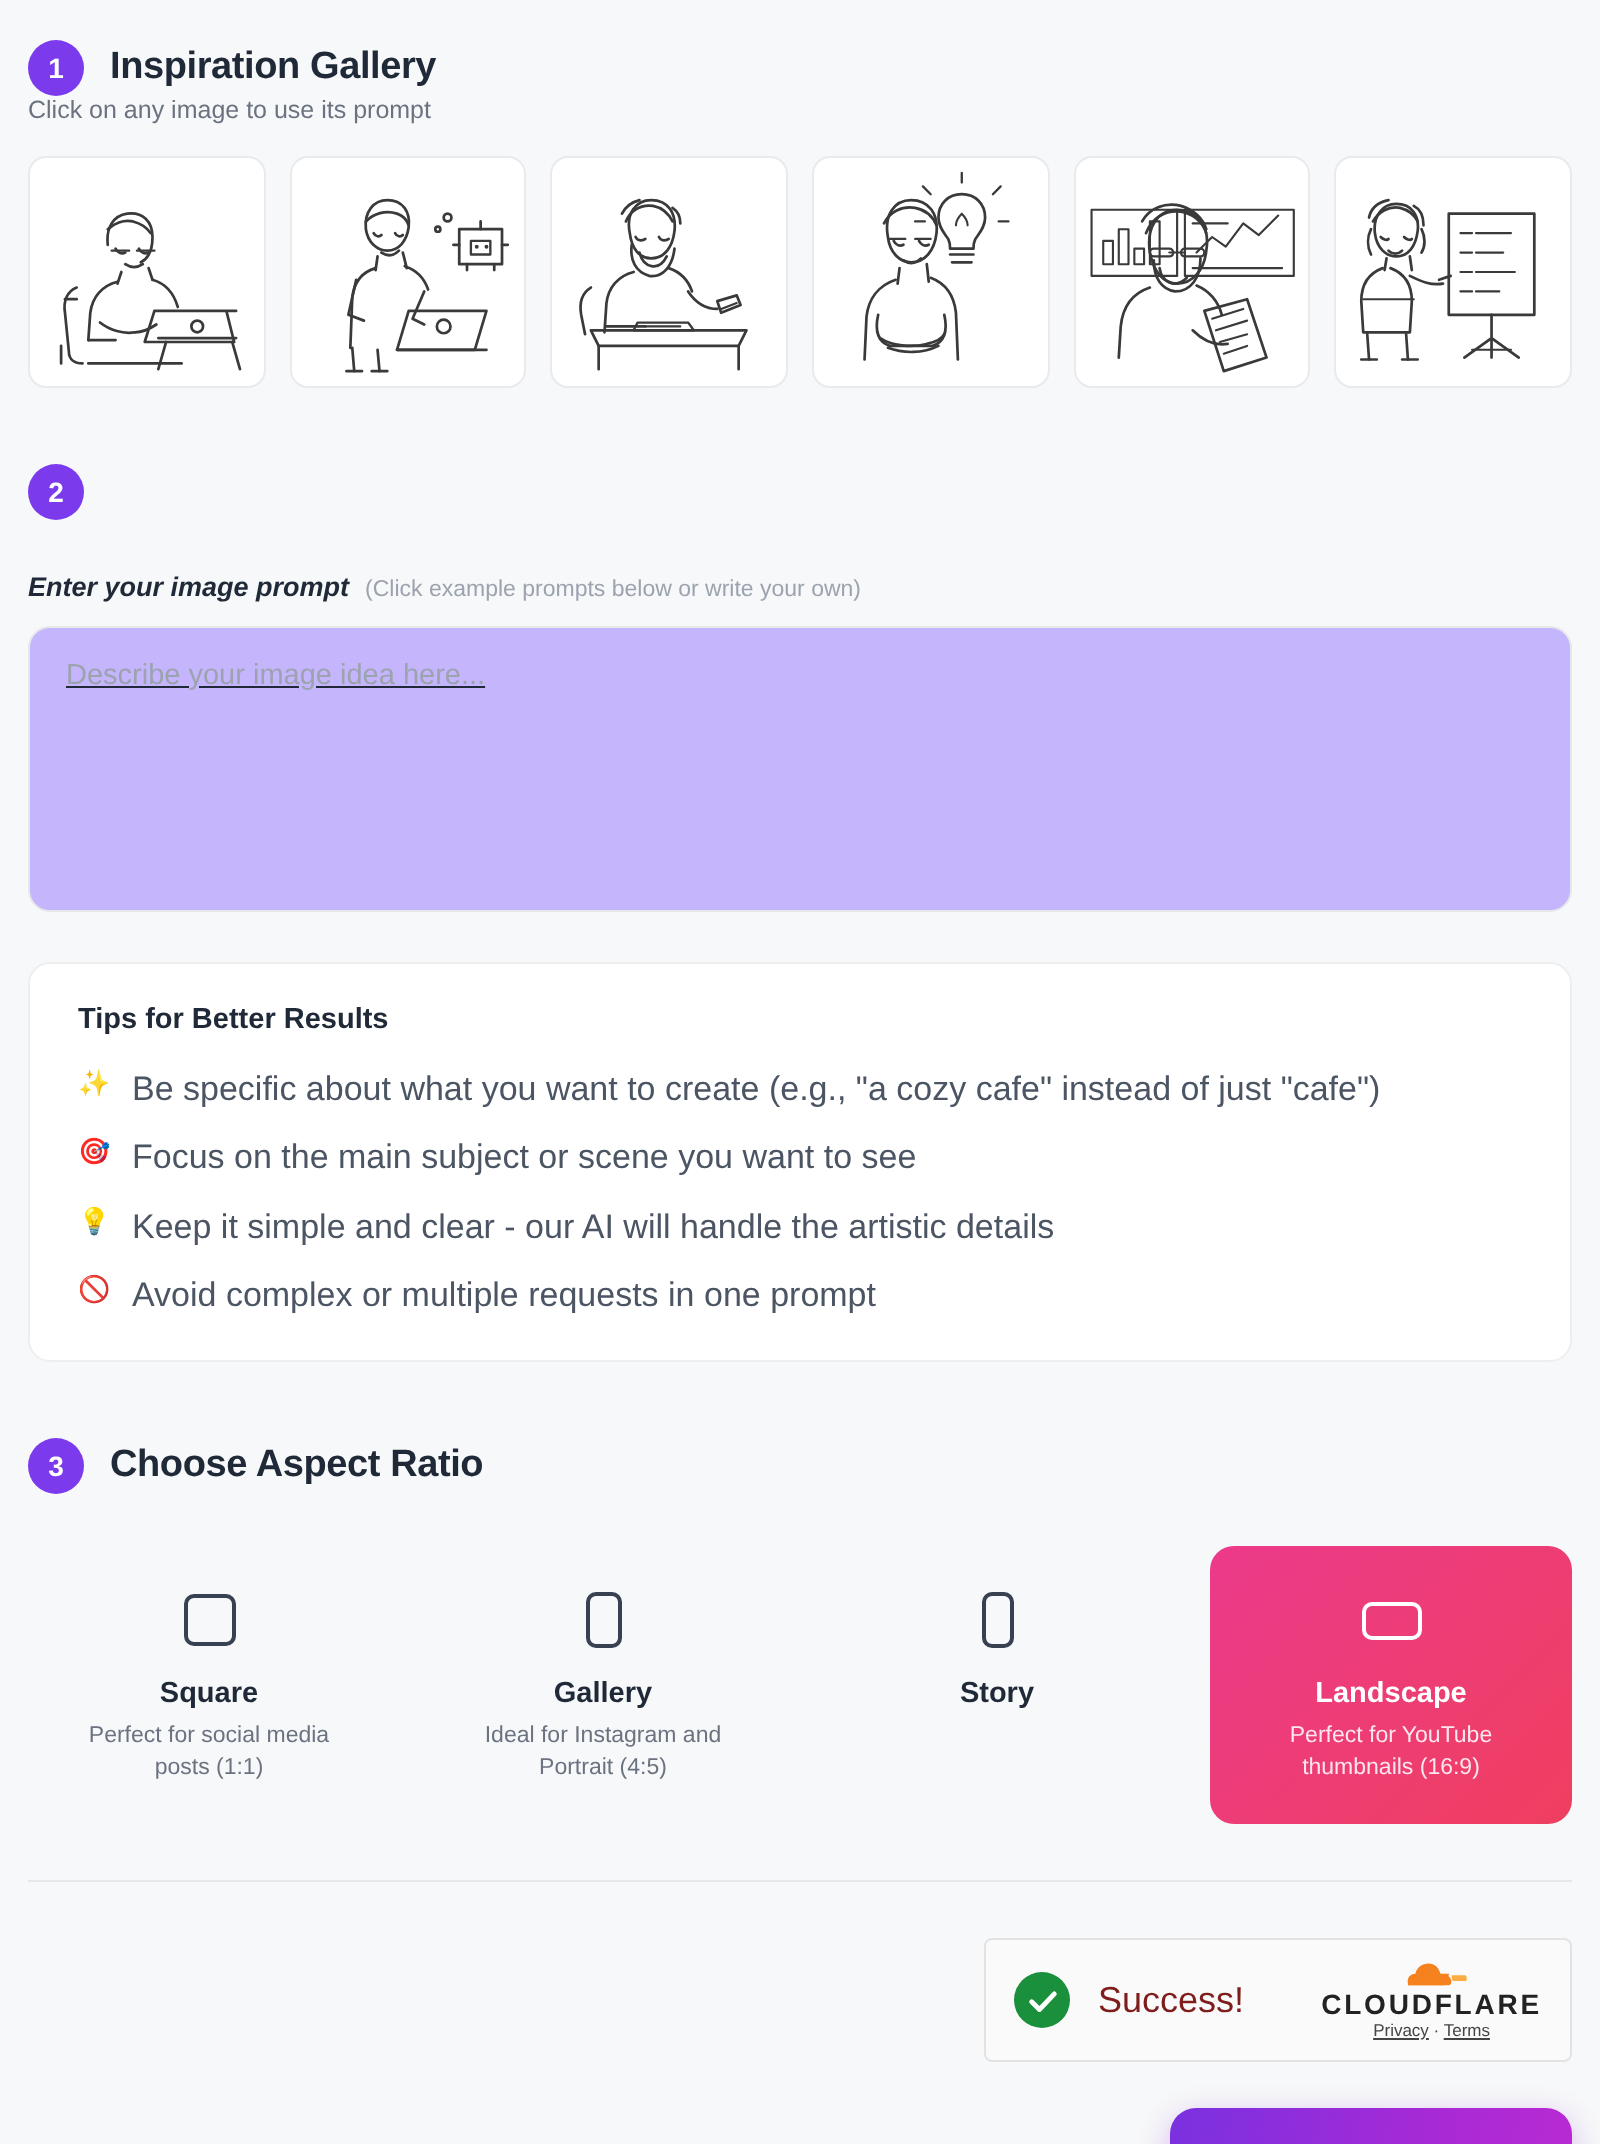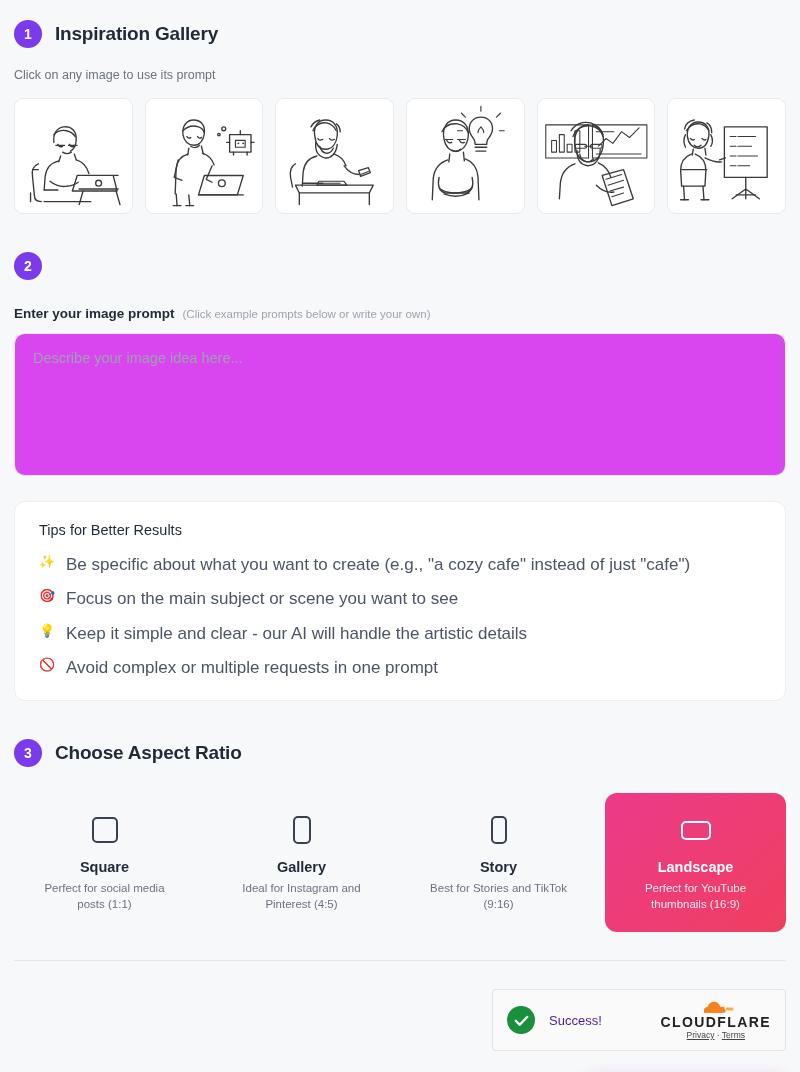--- a/index.html
+++ b/index.html
@@ -40,21 +40,21 @@
     color: #1f2937;
     letter-spacing: -0.2px;
   }
   .section-sub {
     font-size: 12.5px;
     color: #6b7280;
   }
 
   
   #sec-gallery { padding-top: 20px; }
-  #gallery-sub { margin: 20px 0 0 0; }
+  #gallery-sub { margin: 0 0 0 0; }
 
   .gallery {
     display: grid;
     grid-template-columns: repeat(6, 1fr);
     gap: 12px;
     margin-top: 16px;
   }
   .gallery-card {
     background: #ffffff;
     border: 1px solid #e8eaed;
@@ -74,54 +74,56 @@
   .prompt-label-row {
     margin-top: 26px;
     display: flex;
     align-items: baseline;
     gap: 8px;
   }
   .prompt-label {
     font-size: 13.5px;
     font-weight: 700;
     color: #1f2937;
+    font-style: italic;
   }
   .prompt-hint {
     font-size: 11.5px;
     color: #9ca3af;
   }
 
   .prompt-box {
     margin-top: 12px;
     height: 143px;
-    background: #d946ef;
+    background: #c4b5fd;
     border: 1px solid #e5e7eb;
     border-radius: 11px;
     padding: 16px 18px;
     font-family: "Liberation Sans", sans-serif;
     font-size: 14.5px;
     color: #1f2937;
     resize: none;
     outline: none;
     width: 100%;
     display: block;
+    text-decoration: underline;
   }
   .prompt-box::placeholder { color: #9ca3af; }
 
   
   .tips-card {
     margin-top: 25px;
     background: #ffffff;
     border: 1px solid #eceef0;
     border-radius: 11px;
     padding: 20px 24px 22px 24px;
   }
   .tips-title {
     font-size: 14.5px;
-    font-weight: 400;
+    font-weight: 700;
     color: #1f2937;
     margin-bottom: 16px;
   }
   .tip-row {
     display: flex;
     align-items: flex-start;
     gap: 11px;
     margin-bottom: 13px;
   }
   .tip-row:last-child { margin-bottom: 0; }
@@ -203,22 +205,22 @@
   }
   .ts-check {
     width: 28px; height: 28px;
     border-radius: 50%;
     background: #1a8f3c;
     display: flex; align-items: center; justify-content: center;
     flex: 0 0 auto;
   }
   .ts-check svg { width: 17px; height: 17px; }
   .ts-success {
-    font-size: 13px;
-    color: #4c1d95;
+    font-size: 18px;
+    color: #7f1d1d;
     flex: 1 1 auto;
   }
   .ts-brand {
     display: flex;
     flex-direction: column;
     align-items: center;
     gap: 1px;
   }
   .ts-cloud { height: 15px; display: block; }
   .ts-word {
@@ -460,29 +462,28 @@
         </div>
         <div class="ratio-name">Square</div>
         <div class="ratio-desc">Perfect for social media posts (1:1)</div>
       </div>
 
       <div class="ratio-card">
         <div class="ratio-icon">
           <div class="shape shape-portrait"></div>
         </div>
         <div class="ratio-name">Gallery</div>
-        <div class="ratio-desc">Ideal for Instagram and Pinterest (4:5)</div>
+        <div class="ratio-desc">Ideal for Instagram and Portrait (4:5)</div>
       </div>
 
       <div class="ratio-card">
         <div class="ratio-icon">
           <div class="shape shape-story"></div>
         </div>
         <div class="ratio-name">Story</div>
-        <div class="ratio-desc">Best for Stories and TikTok (9:16)</div>
       </div>
 
       <div class="ratio-card selected">
         <div class="ratio-icon">
           <div class="shape shape-landscape"></div>
         </div>
         <div class="ratio-name">Landscape</div>
         <div class="ratio-desc">Perfect for YouTube thumbnails (16:9)</div>
       </div>
 

